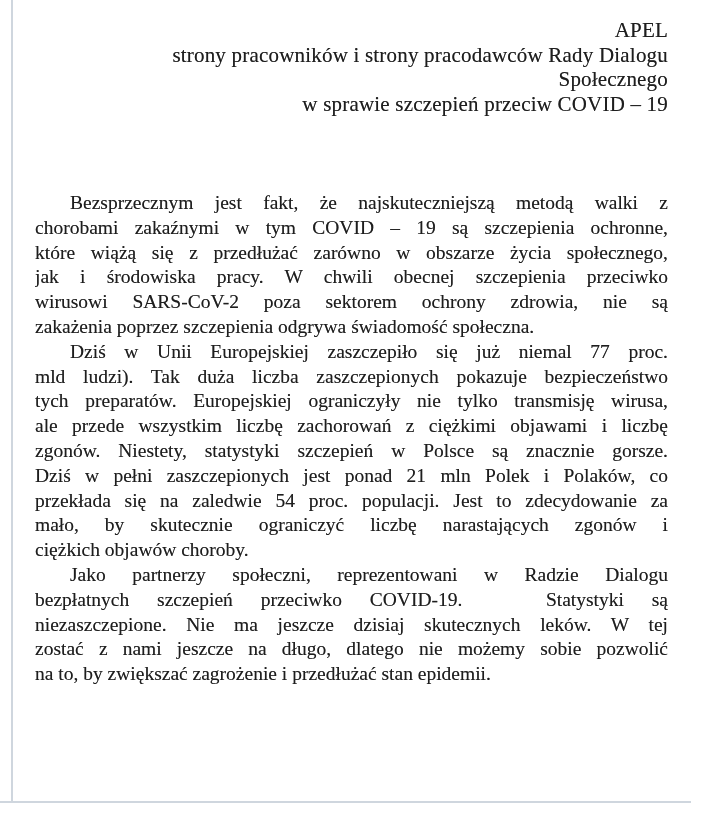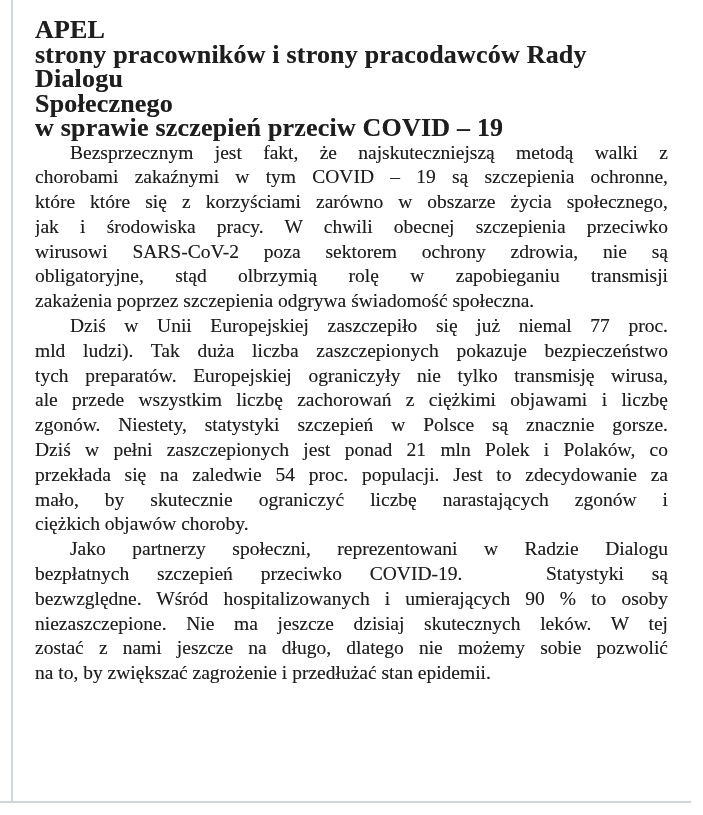--- a/index.html
+++ b/index.html
@@ -43,28 +43,29 @@
     background: #ffffff;
     z-index: 2;
   }
   .content {
     position: absolute;
     left: 35px;
     top: 18px;
     width: 633px;
   }
   .doc-title {
-    text-align: left;
-    font-weight: bold;
-    font-size: 26px;
+    text-align: right;
+    font-weight: normal;
+    font-size: 21px;
     line-height: 24.5px;
     letter-spacing: 0.2px;
     text-shadow: 0 0 0.6px rgba(0,0,0,0.5);
   }
   .doc-body {
+    margin-top: 75px;
     font-size: 19.5px;
     line-height: 24.8px;
     text-shadow: 0 0 0.5px rgba(0,0,0,0.45);
   }
   .paragraph { margin: 0; }
   .line {
     text-align: justify;
     text-align-last: justify;
     text-justify: inter-word;
     white-space: normal;
@@ -88,41 +89,39 @@
       <div>strony pracowników i strony pracodawców Rady Dialogu</div>
       <div>Społecznego</div>
       <div>w sprawie szczepień przeciw COVID – 19</div>
     </div>
 
     <div class="doc-body">
 
     <div class="paragraph">
           <div class="line first">Bezsprzecznym jest fakt, że najskuteczniejszą metodą walki z</div>
           <div class="line">chorobami zakaźnymi w tym COVID – 19 są szczepienia ochronne,</div>
-          <div class="line">które które się z korzyściami zarówno w obszarze życia społecznego,</div>
+          <div class="line">które wiążą się z przedłużać zarówno w obszarze życia społecznego,</div>
           <div class="line">jak i środowiska pracy. W chwili obecnej szczepienia przeciwko</div>
           <div class="line">wirusowi SARS-CoV-2 poza sektorem ochrony zdrowia, nie są</div>
-          <div class="line">obligatoryjne, stąd olbrzymią rolę w zapobieganiu transmisji</div>
           <div class="line last">zakażenia poprzez szczepienia odgrywa świadomość społeczna.</div>
         </div>
         <div class="paragraph">
           <div class="line first">Dziś w Unii Europejskiej zaszczepiło się już niemal 77 proc.</div>
           <div class="line">mld ludzi). Tak duża liczba zaszczepionych pokazuje bezpieczeństwo</div>
           <div class="line">tych preparatów. Europejskiej ograniczyły nie tylko transmisję wirusa,</div>
           <div class="line">ale przede wszystkim liczbę zachorowań z ciężkimi objawami i liczbę</div>
           <div class="line">zgonów. Niestety, statystyki szczepień w Polsce są znacznie gorsze.</div>
           <div class="line">Dziś w pełni zaszczepionych jest ponad 21 mln Polek i Polaków, co</div>
           <div class="line">przekłada się na zaledwie 54 proc. populacji. Jest to zdecydowanie za</div>
           <div class="line">mało, by skutecznie ograniczyć liczbę narastających zgonów i</div>
           <div class="line last">ciężkich objawów choroby.</div>
         </div>
         <div class="paragraph">
           <div class="line first">Jako partnerzy społeczni, reprezentowani w Radzie Dialogu</div>
           <div class="line">bezpłatnych szczepień przeciwko COVID-19.&nbsp;&nbsp; Statystyki są</div>
-          <div class="line">bezwzględne. Wśród hospitalizowanych i umierających 90 % to osoby</div>
           <div class="line">niezaszczepione. Nie ma jeszcze dzisiaj skutecznych leków. W tej</div>
           <div class="line">zostać z nami jeszcze na długo, dlatego nie możemy sobie pozwolić</div>
           <div class="line last">na to, by zwiększać zagrożenie i przedłużać stan epidemii.</div>
         </div>
       </div>
 
   </div>
 
   <div class="bottom-cover"></div>
   <div class="h-rule"></div>

